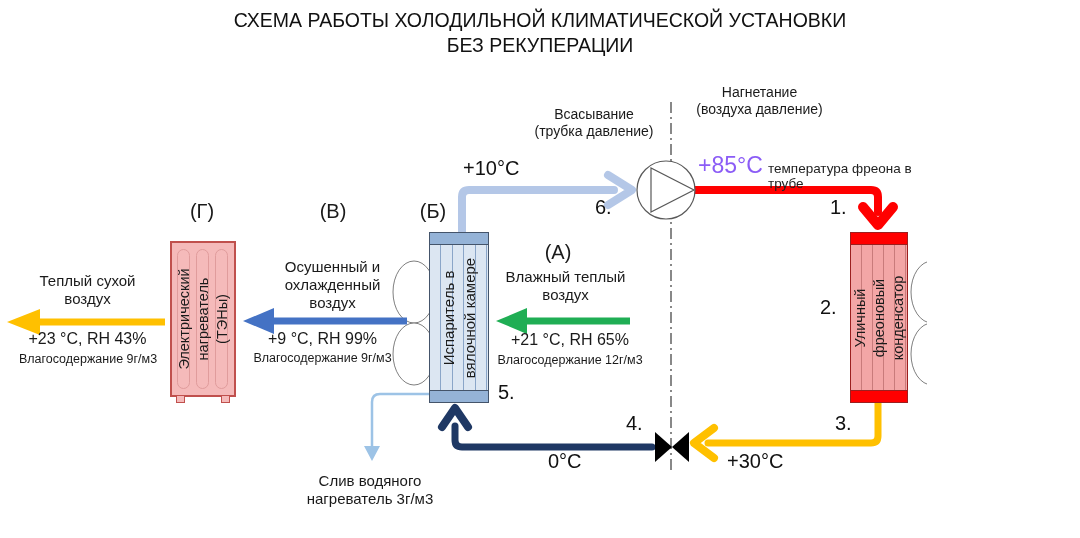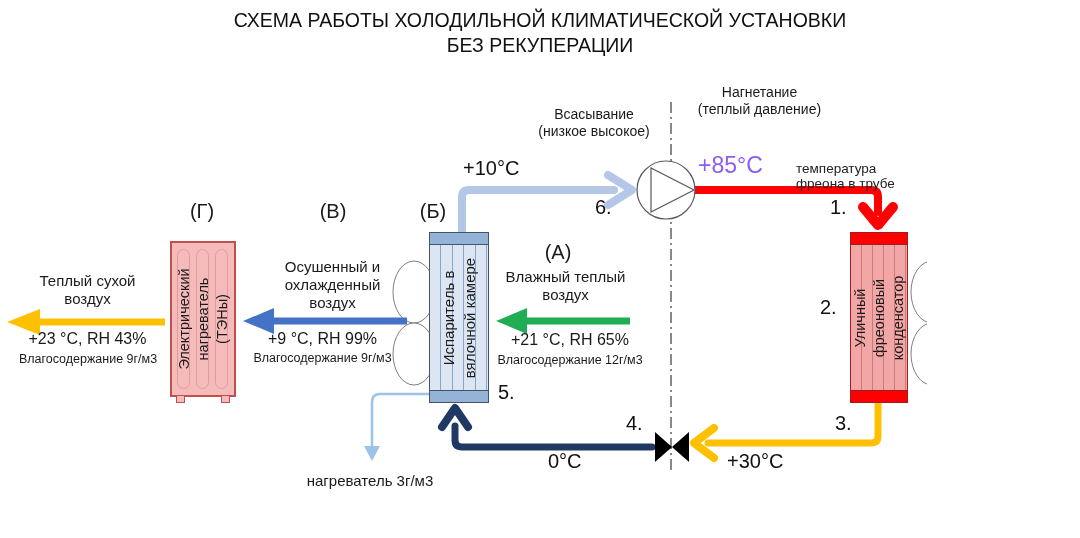--- a/index.html
+++ b/index.html
@@ -99,25 +99,25 @@
     </g>
   </svg>
 
   <div class="abs title ctr">
     <div>СХЕМА РАБОТЫ ХОЛОДИЛЬНОЙ КЛИМАТИЧЕСКОЙ УСТАНОВКИ</div>
     <div>БЕЗ РЕКУПЕРАЦИИ</div>
   </div>
 
   <div class="abs zone ctr" style="left:520px;top:84px;width:148px;margin-top:22px;">
     <div>Всасывание</div>
-    <div>(низкое высокое)</div>
+    <div>(трубка давление)</div>
   </div>
   <div class="abs zone ctr" style="left:682px;top:84px;width:155px;">
     <div>Нагнетание</div>
-    <div>(теплый давление)</div>
+    <div>(воздуха давление)</div>
   </div>
 
   <div class="block heater">
     <div class="elem" style="left:5px;"></div>
     <div class="elem" style="left:24px;"></div>
     <div class="elem" style="left:43px;"></div>
     <div class="leg" style="left:4px;"></div>
     <div class="leg" style="left:49px;"></div>
     <div class="vtext">
       <div>Электрический</div>
@@ -154,21 +154,21 @@
 
   <div class="abs num" style="left:595px;top:196px;">6.</div>
   <div class="abs num" style="left:830px;top:196px;">1.</div>
   <div class="abs num" style="left:820px;top:296px;">2.</div>
   <div class="abs num" style="left:835px;top:412px;">3.</div>
   <div class="abs num" style="left:626px;top:412px;">4.</div>
   <div class="abs num" style="left:498px;top:381px;">5.</div>
 
   <div class="abs ptemp" style="left:463px;top:157px;">+10°C</div>
   <div class="abs ptemp-big" style="left:698px;top:152px;">+85°C</div>
-  <div class="abs note" style="left:768px;top:161px;margin-left:28px;">температура фреона в трубе</div>
+  <div class="abs note" style="left:768px;top:161px;">температура фреона в трубе</div>
   <div class="abs ptemp" style="left:727px;top:450px;">+30°C</div>
   <div class="abs ptemp" style="left:548px;top:450px;">0°C</div>
 
   <div class="abs flow-name ctr" style="left:20px;top:272px;width:135px;">
     <div>Теплый сухой</div>
     <div>воздух</div>
   </div>
   <div class="abs flow-temp ctr" style="left:20px;top:330px;width:135px;">+23 °C, RH 43%</div>
   <div class="abs flow-moist ctr" style="left:8px;top:352px;width:160px;">Влагосодержание 9г/м3</div>
 
@@ -183,17 +183,18 @@
   <div class="abs flow-name ctr" style="left:498px;top:268px;width:135px;">
     <div>Влажный теплый</div>
     <div>воздух</div>
   </div>
   <div class="abs flow-temp ctr" style="left:500px;top:331px;width:140px;">+21 °C, RH 65%</div>
   <div class="abs flow-moist ctr" style="left:495px;top:353px;width:150px;">Влагосодержание 12г/м3</div>
 
   <div class="abs flow-temp ctr" style="left:960px;top:339px;width:108px;font-size:15px;">+45 °C</div>
 
   <div class="abs drain-label ctr" style="left:295px;top:472px;width:150px;">
+    <div>Слив водяного</div>
     <div>нагреватель 3г/м3</div>
   </div>
 
 
 </div>
 
 </body></html>

